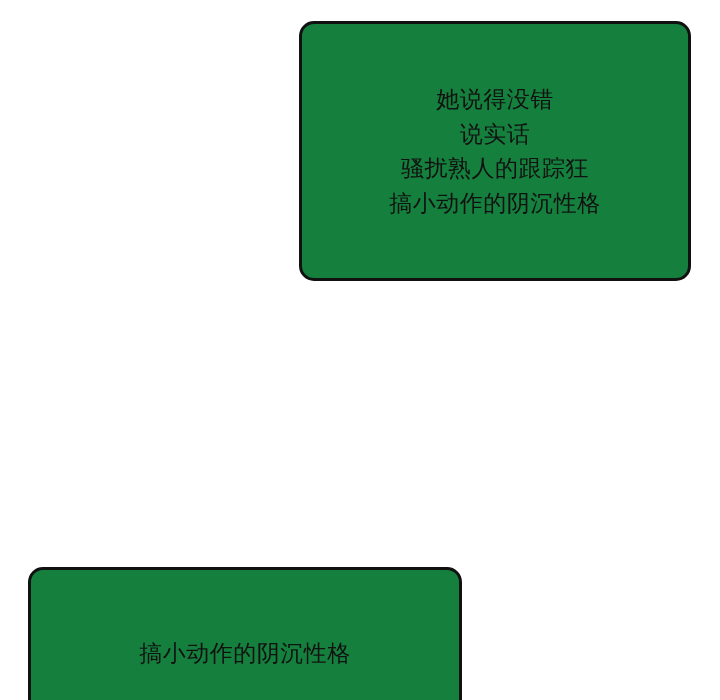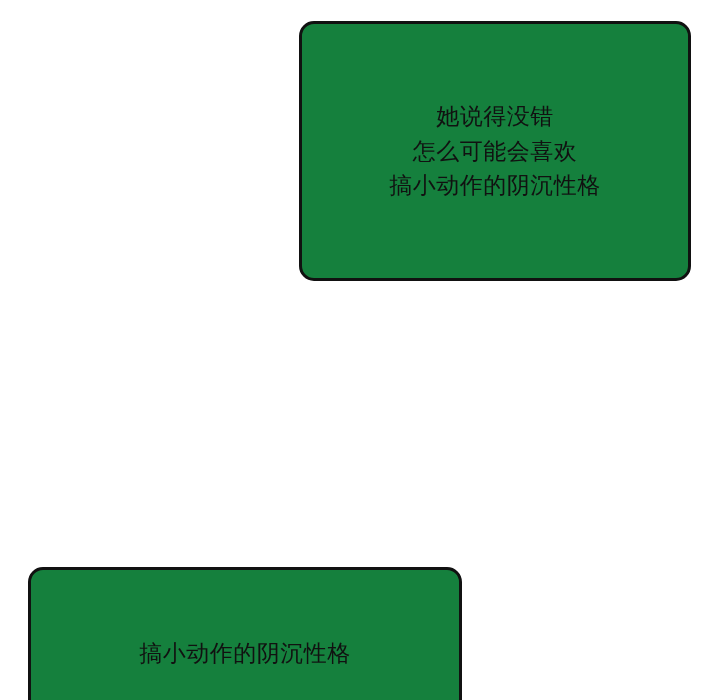--- a/index.html
+++ b/index.html
@@ -46,19 +46,20 @@
       text-align: center;
       white-space: nowrap;
       letter-spacing: 0.5px;
     }
   </style>
 </head>
 <body>
 
 <div class="speech-box box-top">
   <div class="line">她说得没错</div>
-  <div class="line">怎么可能会喜欢</div>
+  <div class="line">说实话</div>
+  <div class="line">骚扰熟人的跟踪狂</div>
   <div class="line">搞小动作的阴沉性格</div>
 </div>
 
 <div class="speech-box box-bottom">
   <div class="line">搞小动作的阴沉性格</div>
 </div>
 
 </body></html>

